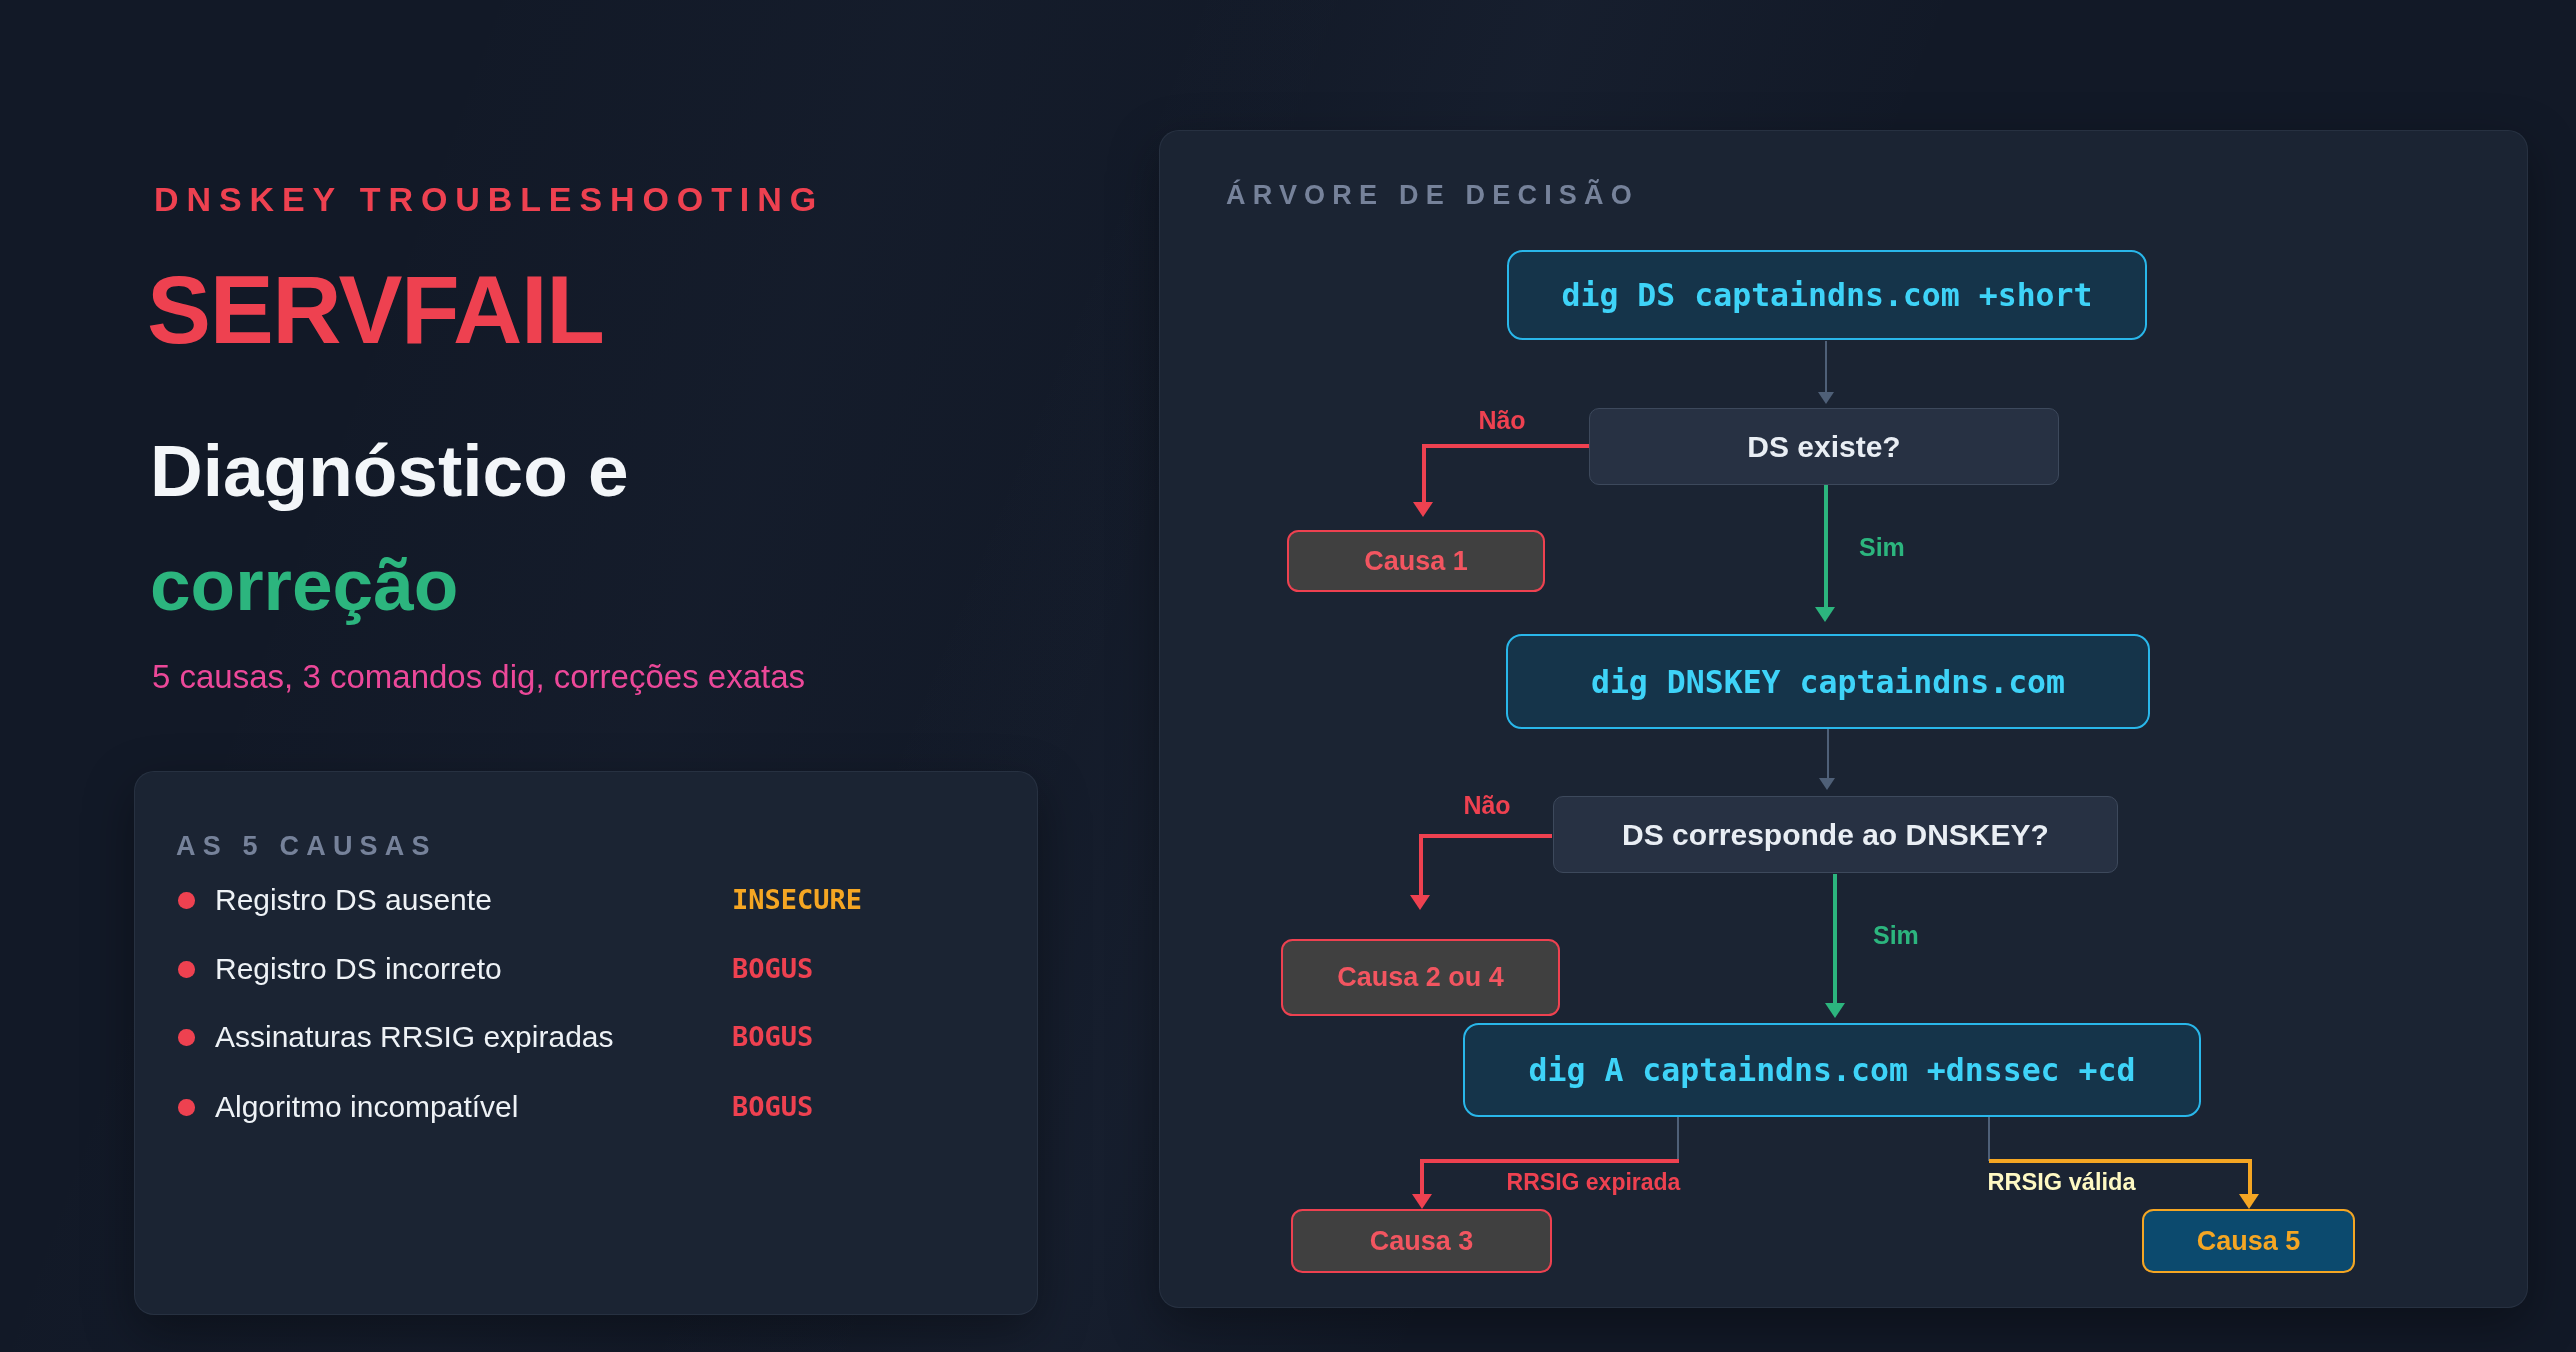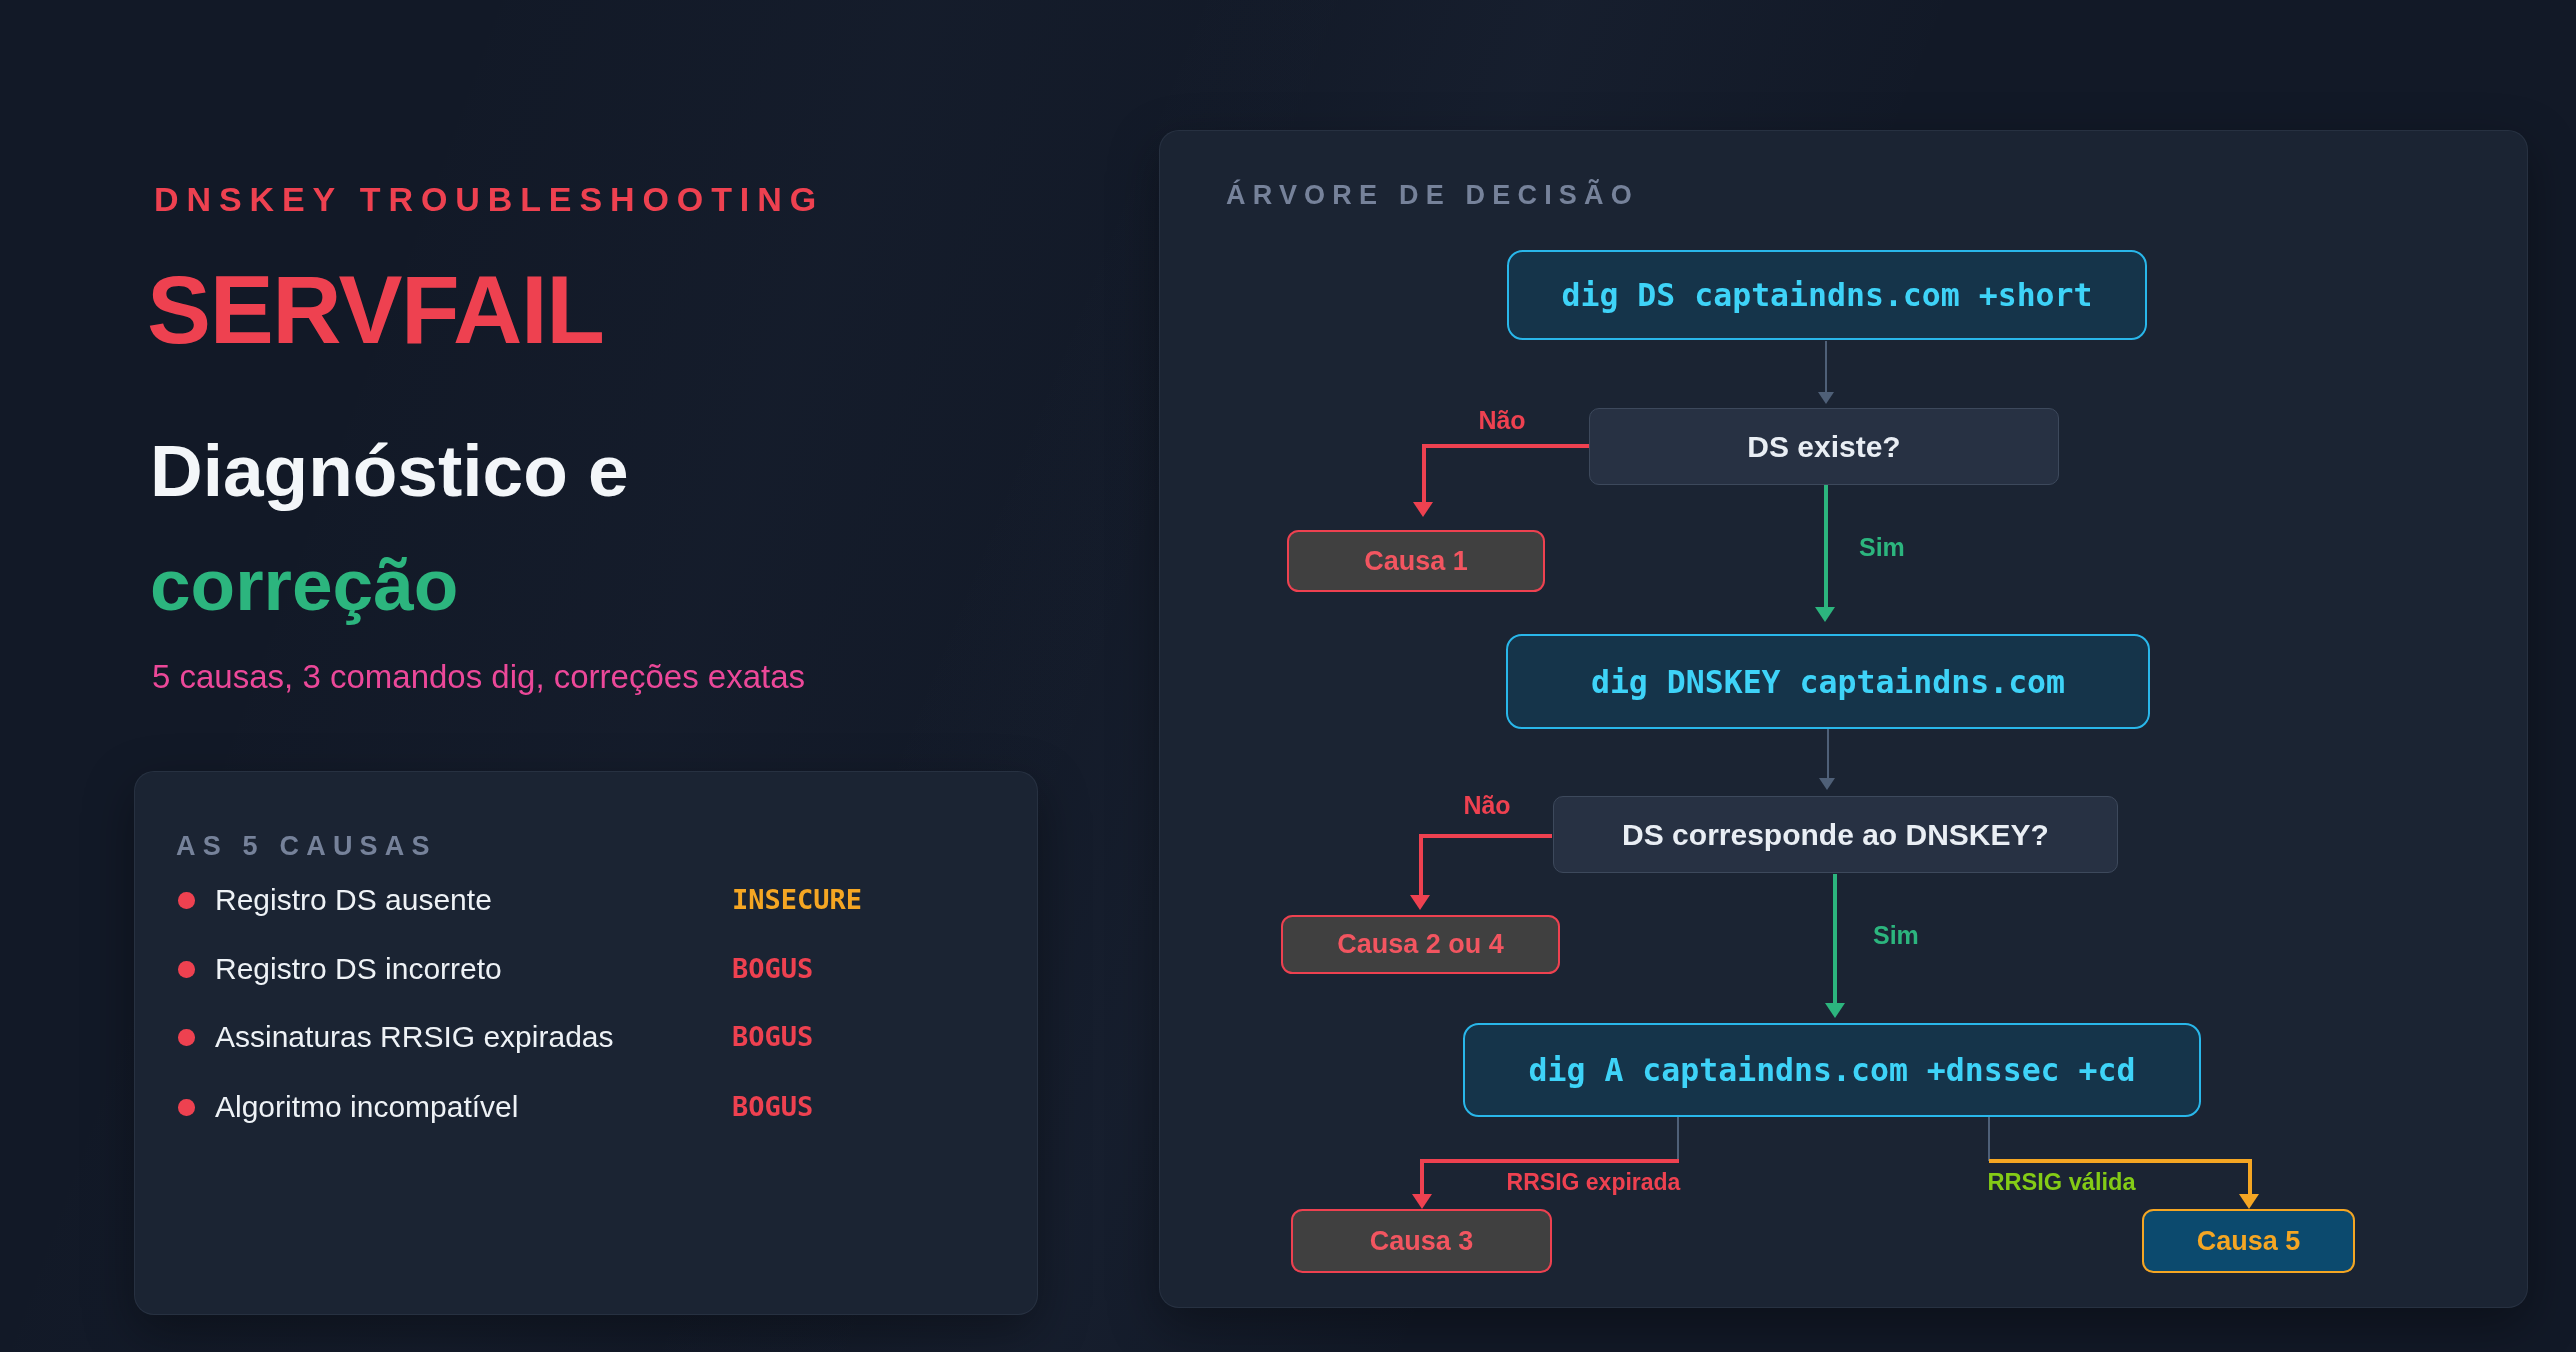--- a/index.html
+++ b/index.html
@@ -56,21 +56,21 @@
   }
   .causa{border-radius:11.4px;font-size:27px;font-weight:700;}
   .causa.red{background:#404040;border:2.1px solid #ee4150;color:#f25560;}
   .causa.orange{background:#0c4a6e;border:2.1px solid #f5a623;color:#f5a623;}
 
   .cmd1{left:347px;top:119px;width:640px;height:90px;}
   .q1{left:429px;top:277px;width:470px;height:77px;}
   .causa1{left:127px;top:399px;width:258px;height:62px;}
   .cmd2{left:346px;top:503px;width:644px;height:95px;}
   .q2{left:393px;top:665px;width:565px;height:77px;}
-  .causa24{left:121px;top:784px;width:279px;height:59px;text-align:right;}
+  .causa24{left:121px;top:808px;width:279px;height:77px;text-align:right;}
   .cmd3{left:303px;top:892px;width:738px;height:94px;}
   .causa3{left:131px;top:1078px;width:261px;height:64px;}
   .causa5{left:982px;top:1078px;width:213px;height:64px;}
 
   
   .vline,.hline{position:absolute;}
   .slate{background:#4f6078;}
   .redline{background:#ee4150;}
   .greenline{background:#2cb57e;}
   .orangeline{background:#f5a623;}
@@ -99,21 +99,21 @@
   .c5slate{left:828px;top:986px;width:2.1px;height:44px;}
   .c3h{left:262px;top:1028px;width:257px;height:3.6px;}
   .c3v{left:260px;top:1028px;width:3.6px;height:37px;}
   .c3head{left:252px;top:1063px;}
   .c5h{left:829px;top:1028px;width:261px;height:3.6px;}
   .c5v{left:1088px;top:1028px;width:3.6px;height:37px;}
   .c5head{left:1079px;top:1063px;}
 
   
   .blabel{position:absolute;font-size:25px;font-weight:700;}
-  .blabel.red{color:#ee4150;} .blabel.green{color:#2cb57e;} .blabel.orange{color:#84cc16;}
+  .blabel.red{color:#ee4150;} .blabel.green{color:#2cb57e;} .blabel.orange{color:#fef9c3;}
   .nao1{left:292px;top:275px;width:100px;text-align:center;}
   .sim1{left:699px;top:402px;}
   .nao2{left:277px;top:660px;width:100px;text-align:center;}
   .sim2{left:713px;top:790px;}
   .lbl-exp{left:326px;top:1038px;width:215px;text-align:center;font-size:23px;}
   .lbl-val{left:794px;top:1038px;width:215px;text-align:center;font-size:23.6px;}
 </style>
 </head>
 <body>
 

